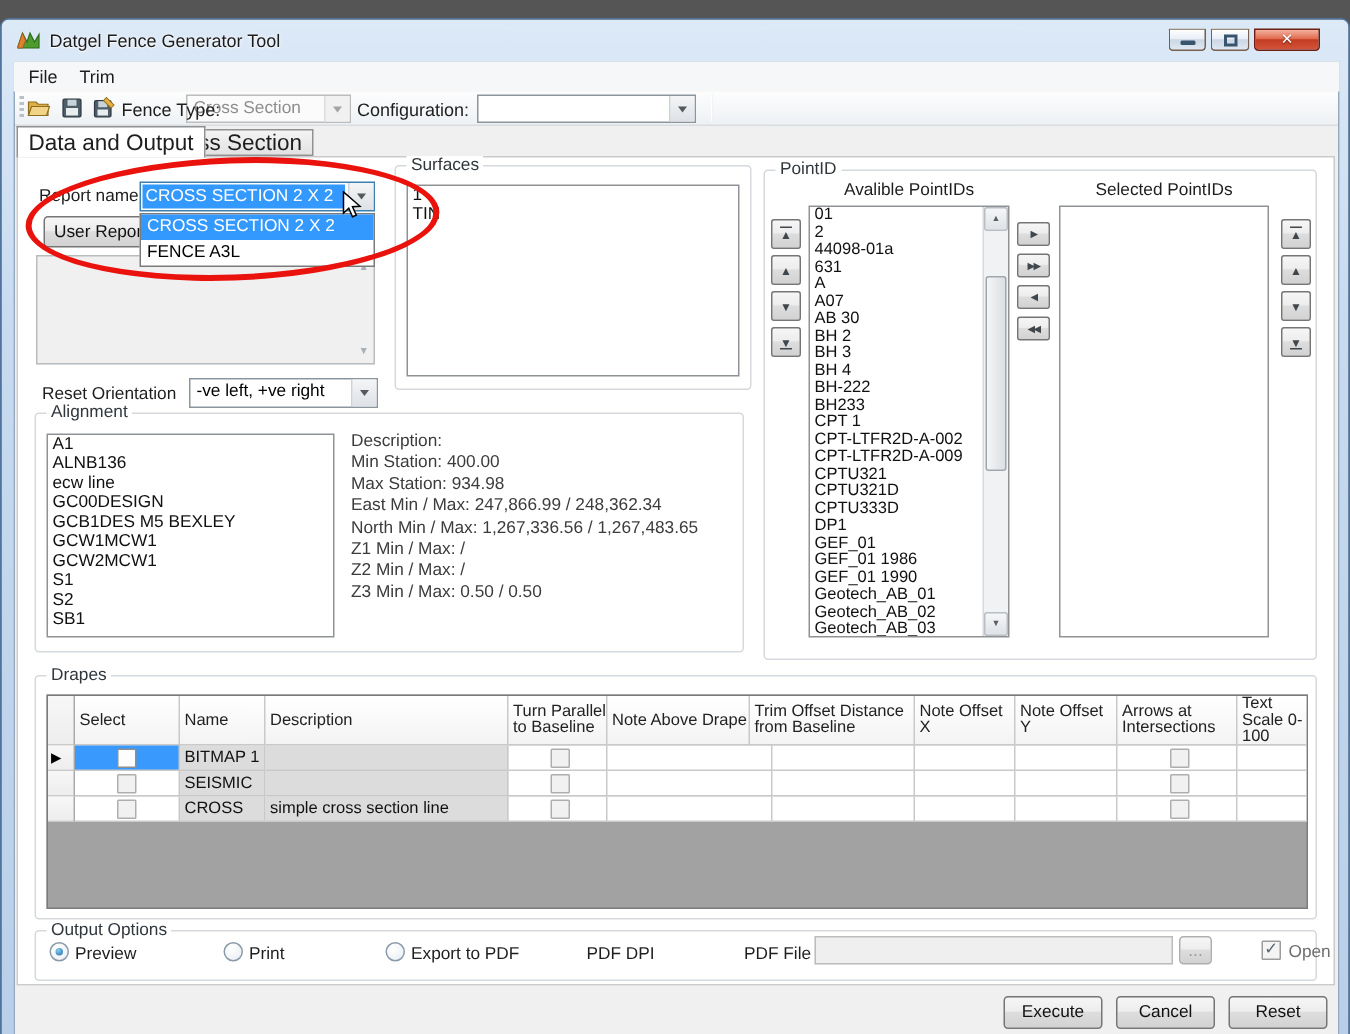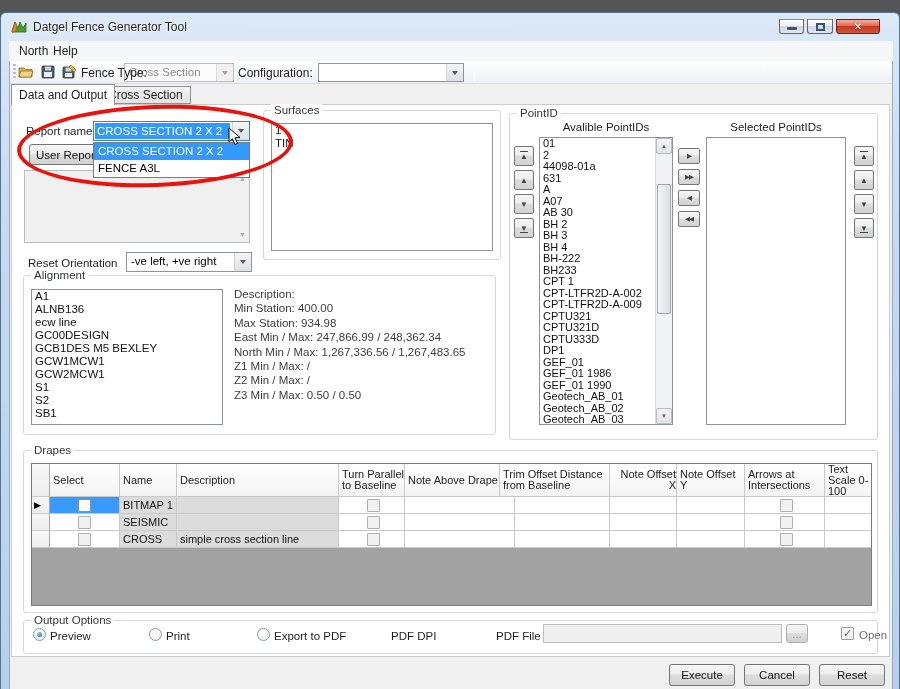--- a/index.html
+++ b/index.html
@@ -37,21 +37,21 @@
   .cbx-btn{position:absolute;right:0;top:0;width:17px;bottom:0;background:linear-gradient(180deg,#f4f5f6,#dde1e6);border-left:1px solid #ccd2d8;}
   .tri{position:absolute;left:50%;top:50%;margin:-2px 0 0 -3px;width:0;height:0;border-left:3.5px solid transparent;border-right:3.5px solid transparent;border-top:4px solid #55585c;}
   .combo.disabled{border-color:#bcbcbc;background:#fbfbfb;}
   .combo.disabled .cbx-text{color:#8d8d8d;}
   .combo.disabled .cbx-btn{background:#f1f1f1;border-left-color:#dcdcdc;}
   .combo.disabled .tri{border-top-color:#a3a3a3;}
   #fence-combo{left:123px;top:50px;width:110px;height:19px;}
   #config-combo{left:317px;top:50px;width:146px;height:19px;}
   #tsep{left:473px;top:50px;width:1px;height:18px;background:#cfd3d7;border-right:1px solid #fff;}
   
-  .tab{font-size:12px;color:#1e1e1e;padding:0 7px;display:flex;align-items:center;border:1px solid #919191;}
+  .tab{font-size:15px;color:#1e1e1e;padding:0 7px;display:flex;align-items:center;border:1px solid #919191;}
   #tab-active{left:10px;top:71px;height:21px;background:#fff;border-bottom:none;z-index:3;}
   #tab-inactive{left:99px;top:73px;height:18px;background:linear-gradient(180deg,#f4f4f4,#e2e2e2);z-index:1;}
   #tabpage{left:10px;top:91px;width:879px;height:553px;background:#fff;border:1px solid #cbcbcb;z-index:2;}
   
   .group{border:1px solid #d5d9dd;border-radius:3px;z-index:3;}
   .glabel{font-size:11.5px;color:#30373d;background:#fff;padding:0 3px;z-index:4;}
   .label{font-size:11.5px;color:#1e1e1e;z-index:4;}
   .listbox{background:#fff;border:1px solid #8f9396;z-index:4;overflow:hidden;}
   .li{font-size:11.5px;line-height:13px;padding-left:3px;white-space:nowrap;color:#111;}
   .btn{background:linear-gradient(180deg,#f6f6f6 0%,#ededed 45%,#dddddd 50%,#d2d2d2 100%);
@@ -113,21 +113,21 @@
   .g-head{height:33px;background:linear-gradient(180deg,#fff,#f3f3f3);}
   .g-row{height:17px;}
   .gc{border-right:1px solid #c9c9c9;border-bottom:1px solid #c9c9c9;font-size:11px;color:#111;
       display:flex;align-items:center;padding-left:3px;overflow:hidden;line-height:11px;}
   .g-head .gc{color:#222;}
   .gc.c0{width:18px;background:linear-gradient(180deg,#f7f7f7,#ededed);border-right-color:#a9a9a9;padding-left:2px;}
   .gc.c1{width:70px;justify-content:center;padding-left:0;}
   .g-head .gc.c1{justify-content:flex-start;padding-left:3px;}
   .gc.c2{width:57px;} .gc.c3{width:162px;} .gc.c4{width:66px;justify-content:center;}
   .g-head .gc.c4{justify-content:flex-start;}
-  .gc.c5{width:110px;} .gc.c6{width:95px;} .gc.c7{width:67px;text-align:right;} .gc.c8{width:68px;}
+  .gc.c5{width:110px;} .gc.c6{width:95px;} .gc.c7{width:67px;} .gc.c8{width:68px;}
   .gc.c9{width:80px;justify-content:center;} .g-head .gc.c9{justify-content:flex-start;}
   .gc.c10{width:46px;border-right:none;}
   .gc.ro{background:#dcdcdc;}
   .gc.cur{background:#3a99fc;}
   .marker{font-size:9px;color:#000;line-height:9px;}
   
   #output-group{left:22px;top:607px;width:855px;height:34px;}
   #output-label{left:30px;top:601px;}
   #r-preview{left:32px;top:615px;} #r-preview-lb{left:49px;top:617px;}
   #r-print{left:148px;top:615px;} #r-print-lb{left:165px;top:617px;}
@@ -163,22 +163,22 @@
       </div>
     <div class="abs winbtn" id="btn-max">
         <div class="box"></div>
       </div>
     <div class="abs winbtn" id="btn-close">✕</div>
   </div>
 
   <div class="abs" id="client"></div>
 
   <div class="abs" id="menubar"></div>
-  <span class="abs menu-item" id="menu-file">North</span>
-  <span class="abs menu-item" id="menu-help">Help</span>
+  <span class="abs menu-item" id="menu-file">File</span>
+  <span class="abs menu-item" id="menu-help">Trim</span>
 
   <div class="abs" id="toolbar"></div>
   <div class="abs" id="grip"></div>
   <svg class="abs tbicon" id="tb-open" viewBox="0 0 16 16">
     <path d="M1 4 L6 4 L7.5 5.5 L14 5.5 L14 13 L1 13 Z" fill="#dfb044" stroke="#8f6d1e" stroke-width="0.8"></path>
     <path d="M3 7 L15 7 L13 13 L1 13 Z" fill="#f2d488" stroke="#8f6d1e" stroke-width="0.8"></path>
   </svg>
   <svg class="abs tbicon" id="tb-save" viewBox="0 0 16 16">
     <rect x="2" y="2" width="12" height="12" rx="1" fill="#4e5d68" stroke="#2e3941" stroke-width="0.8"></rect>
     <rect x="5" y="2.5" width="6" height="4" fill="#c9d4da"></rect>

